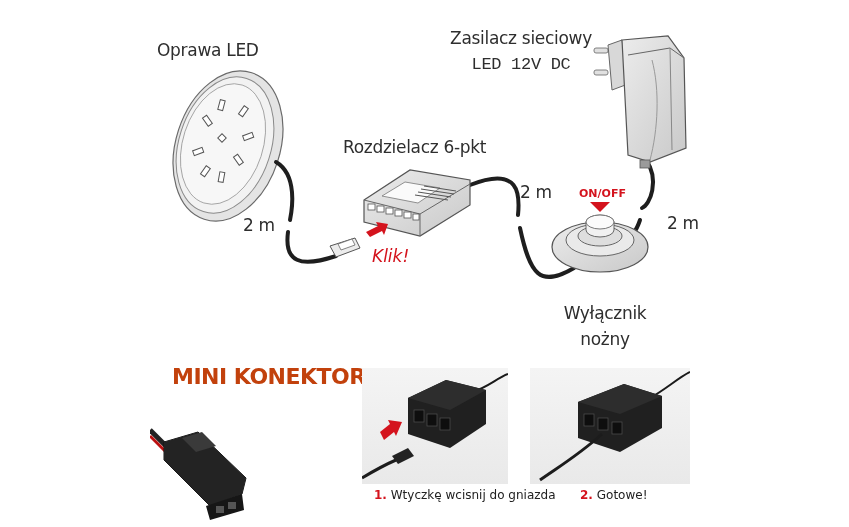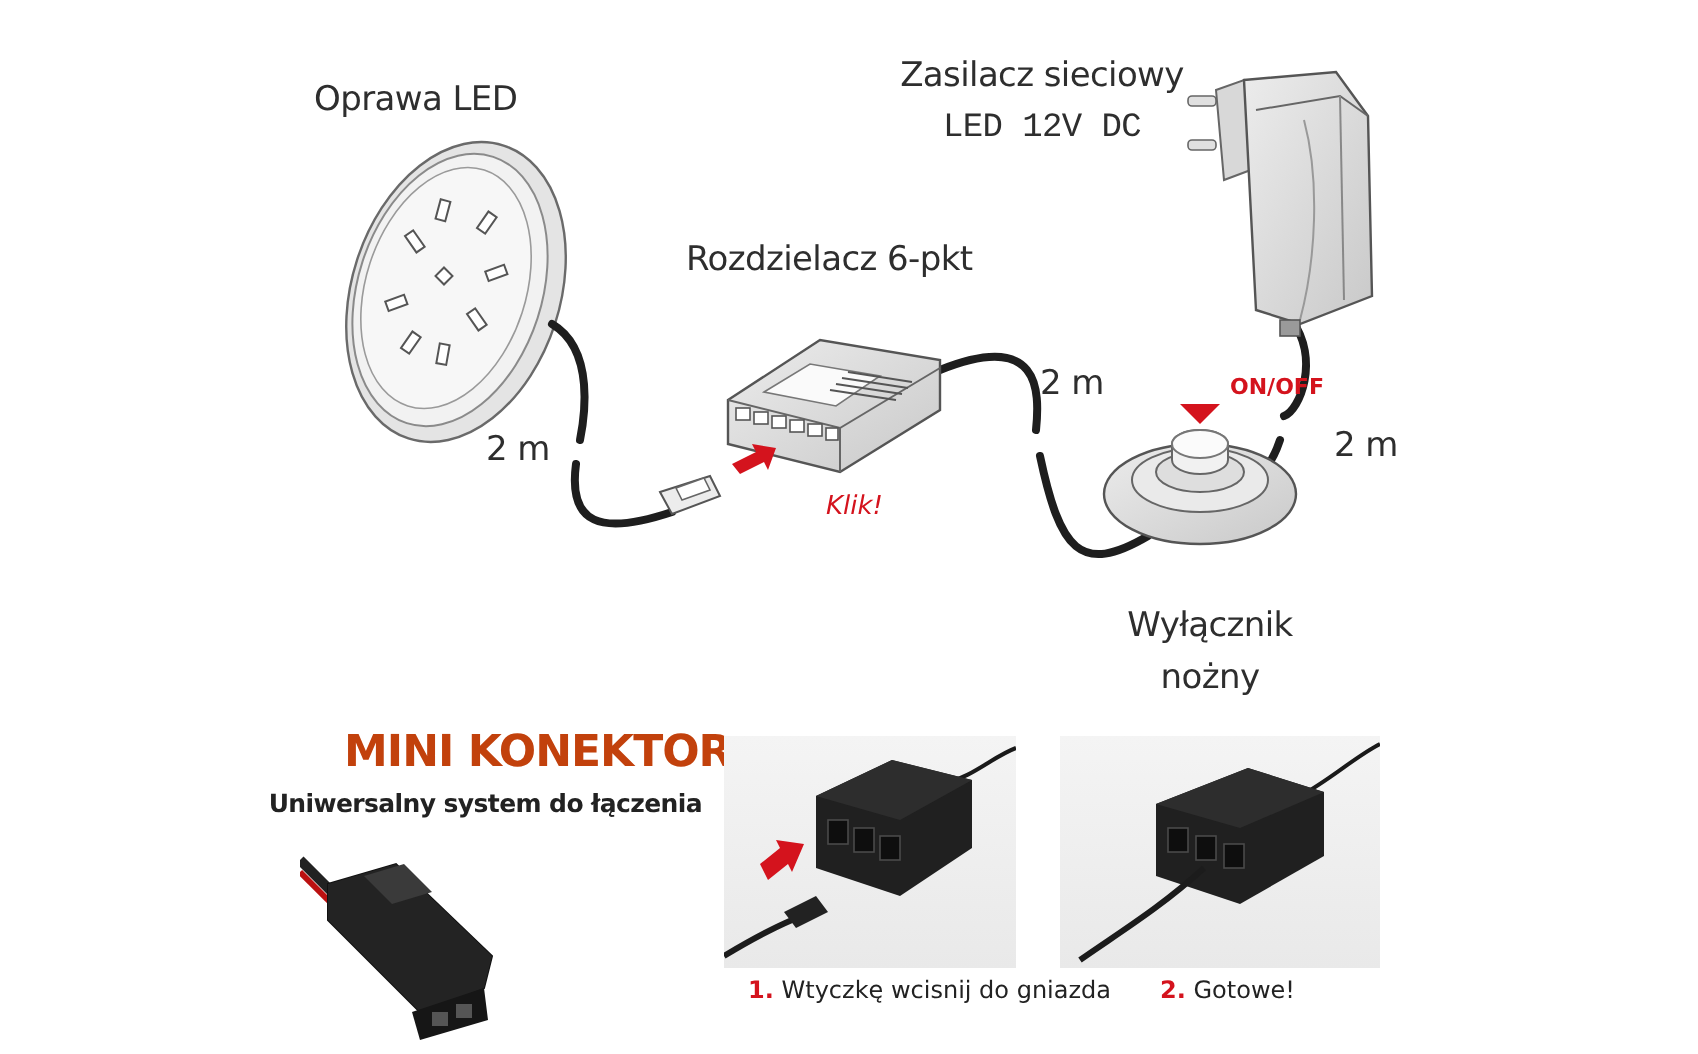--- a/index.html
+++ b/index.html
@@ -2,24 +2,24 @@
 <html><head>
 <meta charset="utf-8">
 <style>
   html, body { margin: 0; padding: 0; background: #ffffff; }
   body { width: 849px; height: 527px; position: relative; overflow: hidden;
          font-family: "Liberation Sans", "DejaVu Sans", sans-serif; color: #2b2b2b; }
   .lbl { position: absolute; font-family: "DejaVu Sans", "Liberation Sans", sans-serif;
          font-size: 17px; color: #2e2e2e; white-space: nowrap; letter-spacing: -0.3px; }
   .center { text-align: center; }
   svg.diagram { position: absolute; left: 0; top: 0; }
-  .klik { position: absolute; color: #d4131d; font-style: italic; font-size: 13px;
-          font-family: "DejaVu Sans", sans-serif; margin-left: 41px; }
+  .klik { position: absolute; color: #d4131d; font-style: italic; font-size: 17px;
+          font-family: "DejaVu Sans", sans-serif; }
   .onoff { position: absolute; color: #d4131d; font-size: 11px; font-weight: bold;
-           font-family: "DejaVu Sans", sans-serif; margin-left: 36px; }
+           font-family: "DejaVu Sans", sans-serif; }
   .mini-title { position: absolute; left: 172px; top: 364px; color: #c2410c;
                 font-size: 22px; font-weight: bold; font-family: "DejaVu Sans", sans-serif;
                 letter-spacing: -0.5px; }
   .mini-sub { position: absolute; right: 498px; top: 393px; text-align: right;
               font-size: 12.5px; font-weight: bold; color: #222; line-height: 17px;
               font-family: "DejaVu Sans", sans-serif; letter-spacing: -0.3px; }
   .photo { position: absolute; background: linear-gradient(180deg,#f4f4f4,#e9e9e9); }
   .caption { position: absolute; font-size: 12px; font-family: "DejaVu Sans", sans-serif;
              color: #222; white-space: nowrap; }
   .caption .num { color: #d4131d; font-weight: bold; }
@@ -114,32 +114,31 @@
     <path d="M 586 230 L 586 222 A 14 7 0 0 1 614 222 L 614 230 A 14 7 0 0 1 586 230 Z" fill="#f1f1f1" stroke="#666" stroke-width="1"></path>
     <ellipse cx="600" cy="222" rx="14" ry="7" fill="#fbfbfb" stroke="#777" stroke-width="1"></ellipse>
   </g>
 
   <path d="M 590 202 L 610 202 L 600 212 Z" fill="#d4131d"></path>
 </svg>
 
 <div class="lbl" style="left:157px; top:40px;">Oprawa LED</div>
 <div class="lbl center" style="left:446px; top:28px; width:150px;">Zasilacz sieciowy</div>
 <div class="lbl center" style="left:446px; top:55px; width:150px;font-family:Liberation Mono, monospace;">LED 12V DC</div>
-<div class="lbl" style="left:343px; top:120px;">Rozdzielacz 6-pkt</div>
+<div class="lbl" style="left:343px; top:137px;">Rozdzielacz 6-pkt</div>
 <div class="lbl" style="left:243px; top:215px;">2 m</div>
 <div class="lbl" style="left:520px; top:182px;">2 m</div>
 <div class="lbl" style="left:667px; top:213px;">2 m</div>
 <div class="lbl center" style="left:555px; top:303px; width:100px;">Wyłącznik</div>
 <div class="lbl center" style="left:555px; top:329px; width:100px;">nożny</div>
 <div class="onoff" style="left:579px; top:187px;">ON/OFF</div>
 <div class="klik" style="left:372px; top:246px;">Klik!</div>
 
 <div class="mini-title">MINI KONEKTOR</div>
 <div class="mini-sub">
-  <div>Uniwersalny system do łączenia</div>
 </div>
 
 <svg style="position:absolute; left:150px; top:420px;" width="130" height="100" viewBox="0 0 130 100">
   <path d="M 0 10 L 20 30" stroke="#222" stroke-width="5"></path>
   <path d="M 0 16 L 18 34" stroke="#b11" stroke-width="3"></path>
   <path d="M 14 22 L 48 12 L 96 58 L 92 74 L 60 86 L 14 40 Z" fill="url(#g-black-2)" stroke="#111"></path>
   <path d="M 14 22 L 48 12 L 96 58 L 92 74 L 60 86 L 14 40 Z" fill="#232323"></path>
   <path d="M 32 18 L 52 12 L 66 26 L 46 32 Z" fill="#3a3a3a"></path>
   <path d="M 56 86 L 92 74 L 94 90 L 60 100 Z" fill="#161616"></path>
   <rect x="66" y="86" width="8" height="7" fill="#555"></rect>

